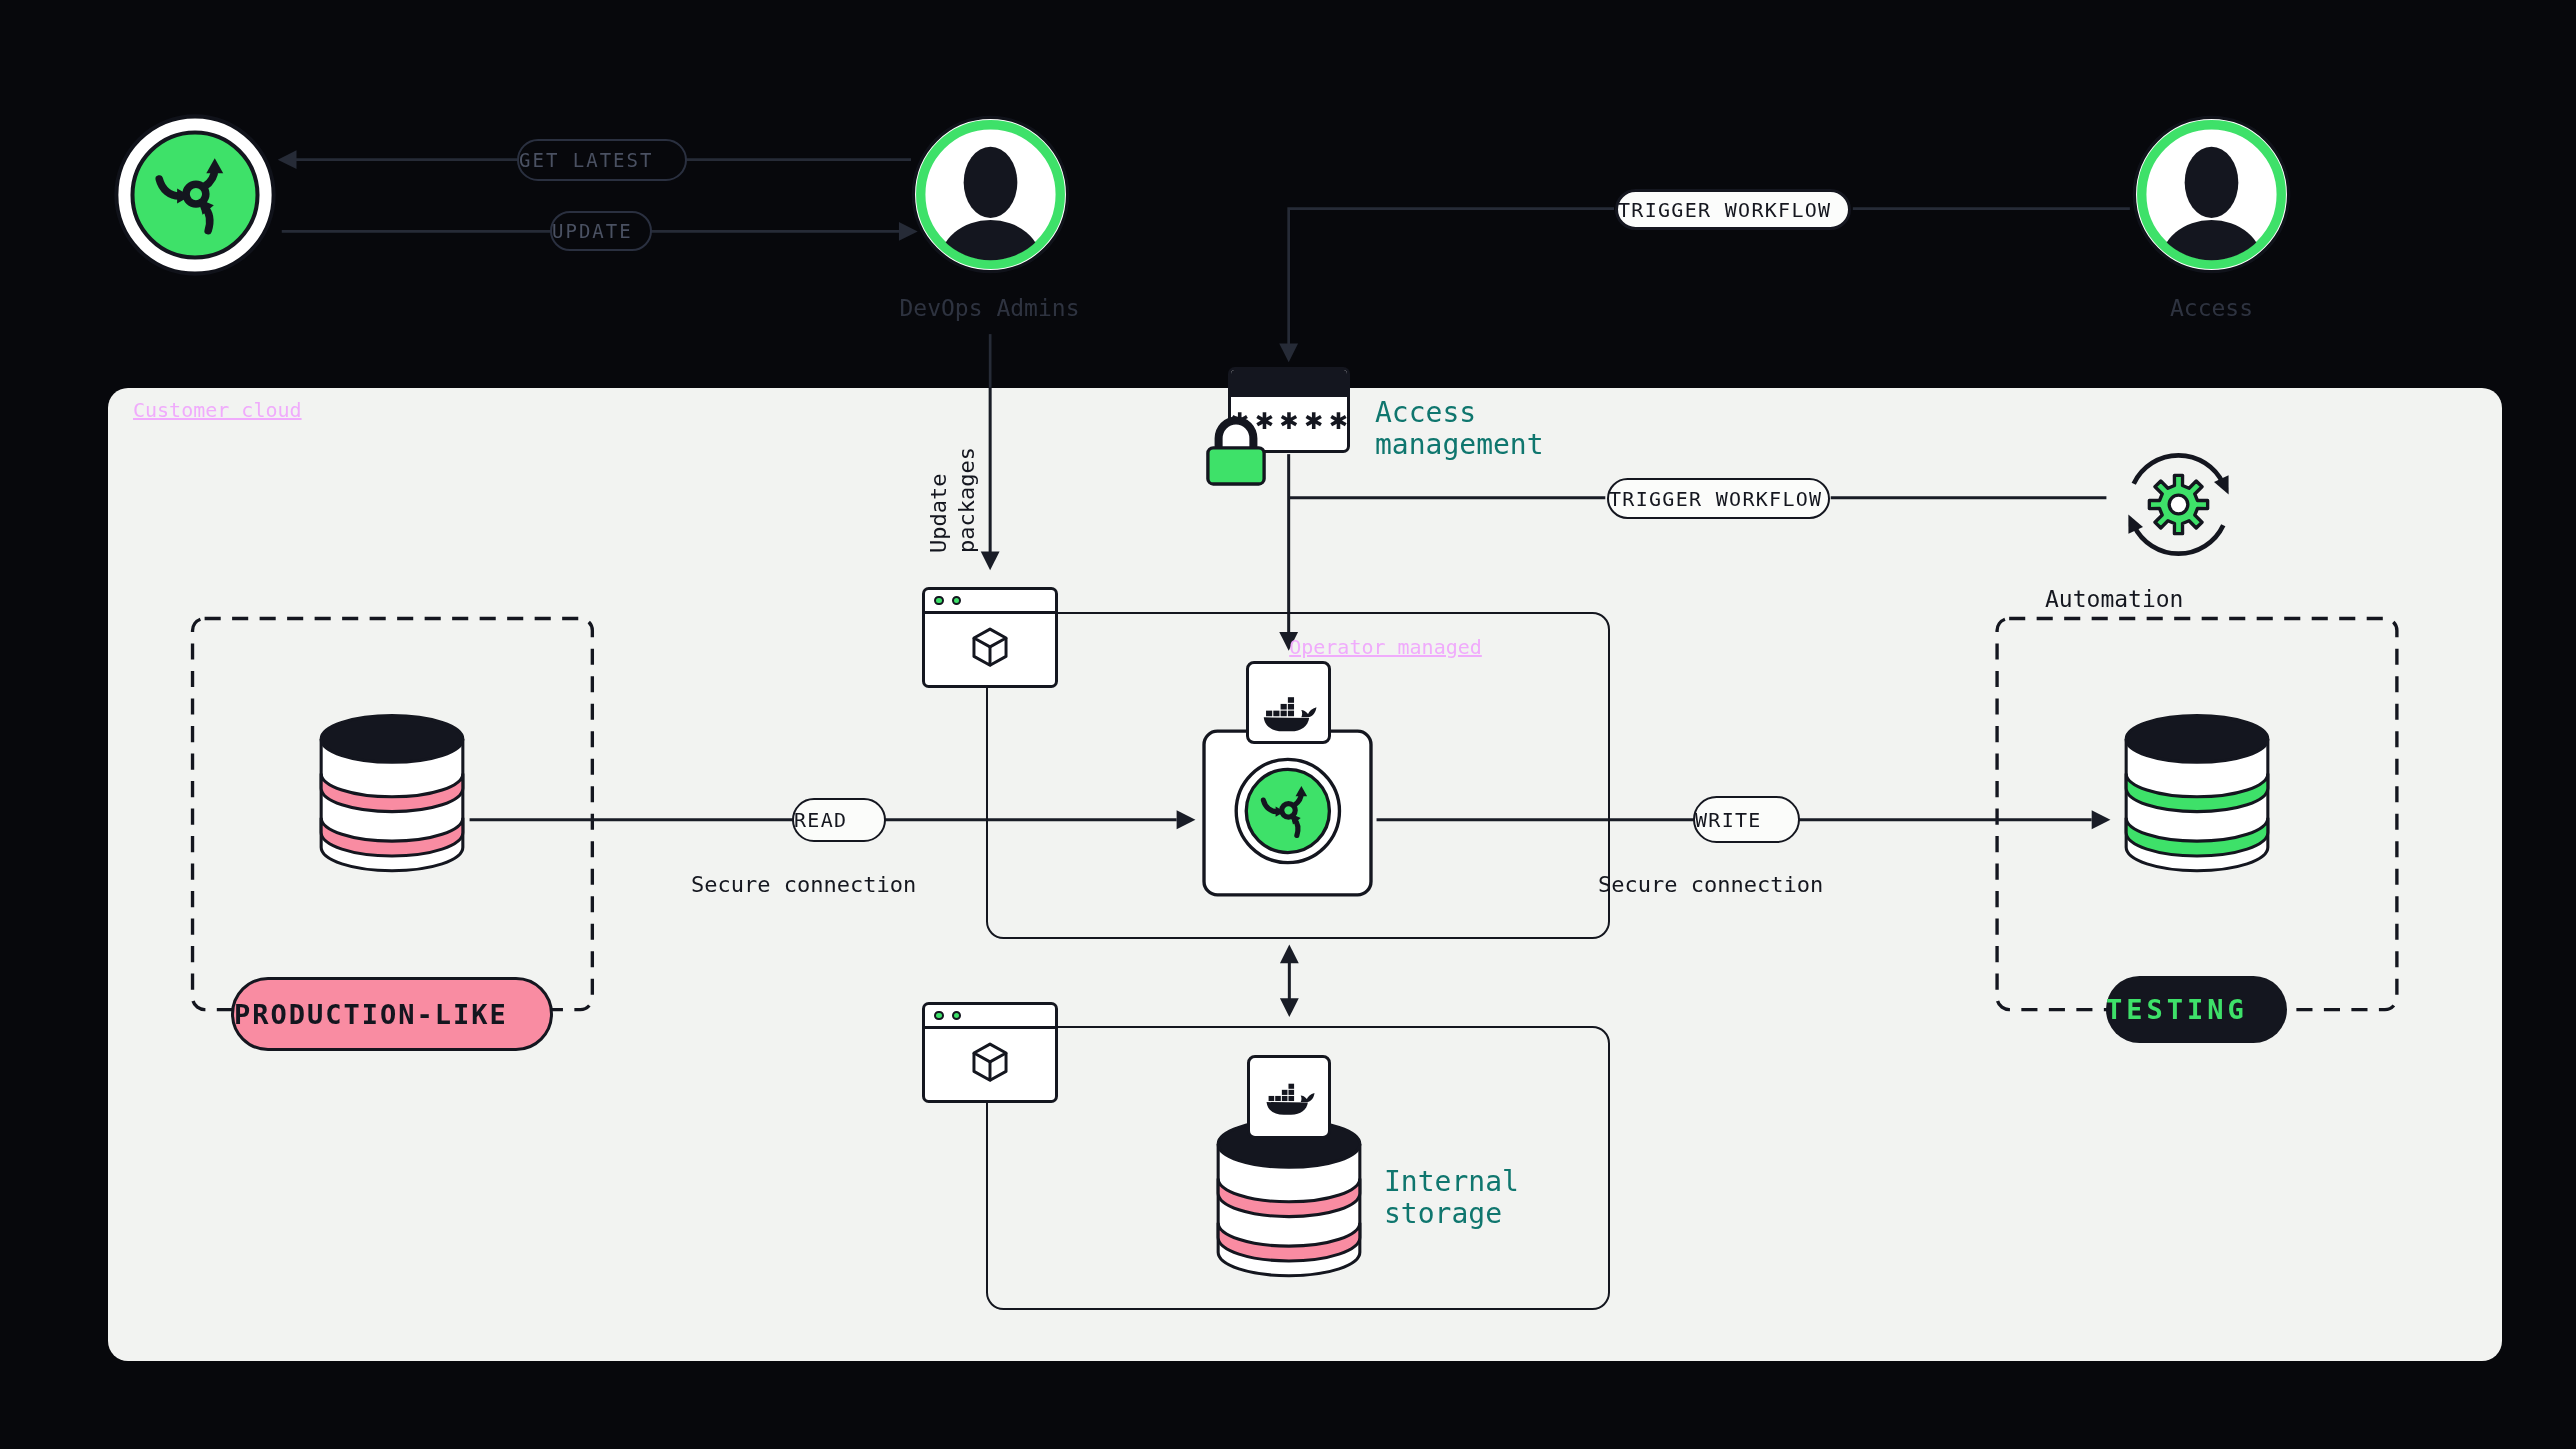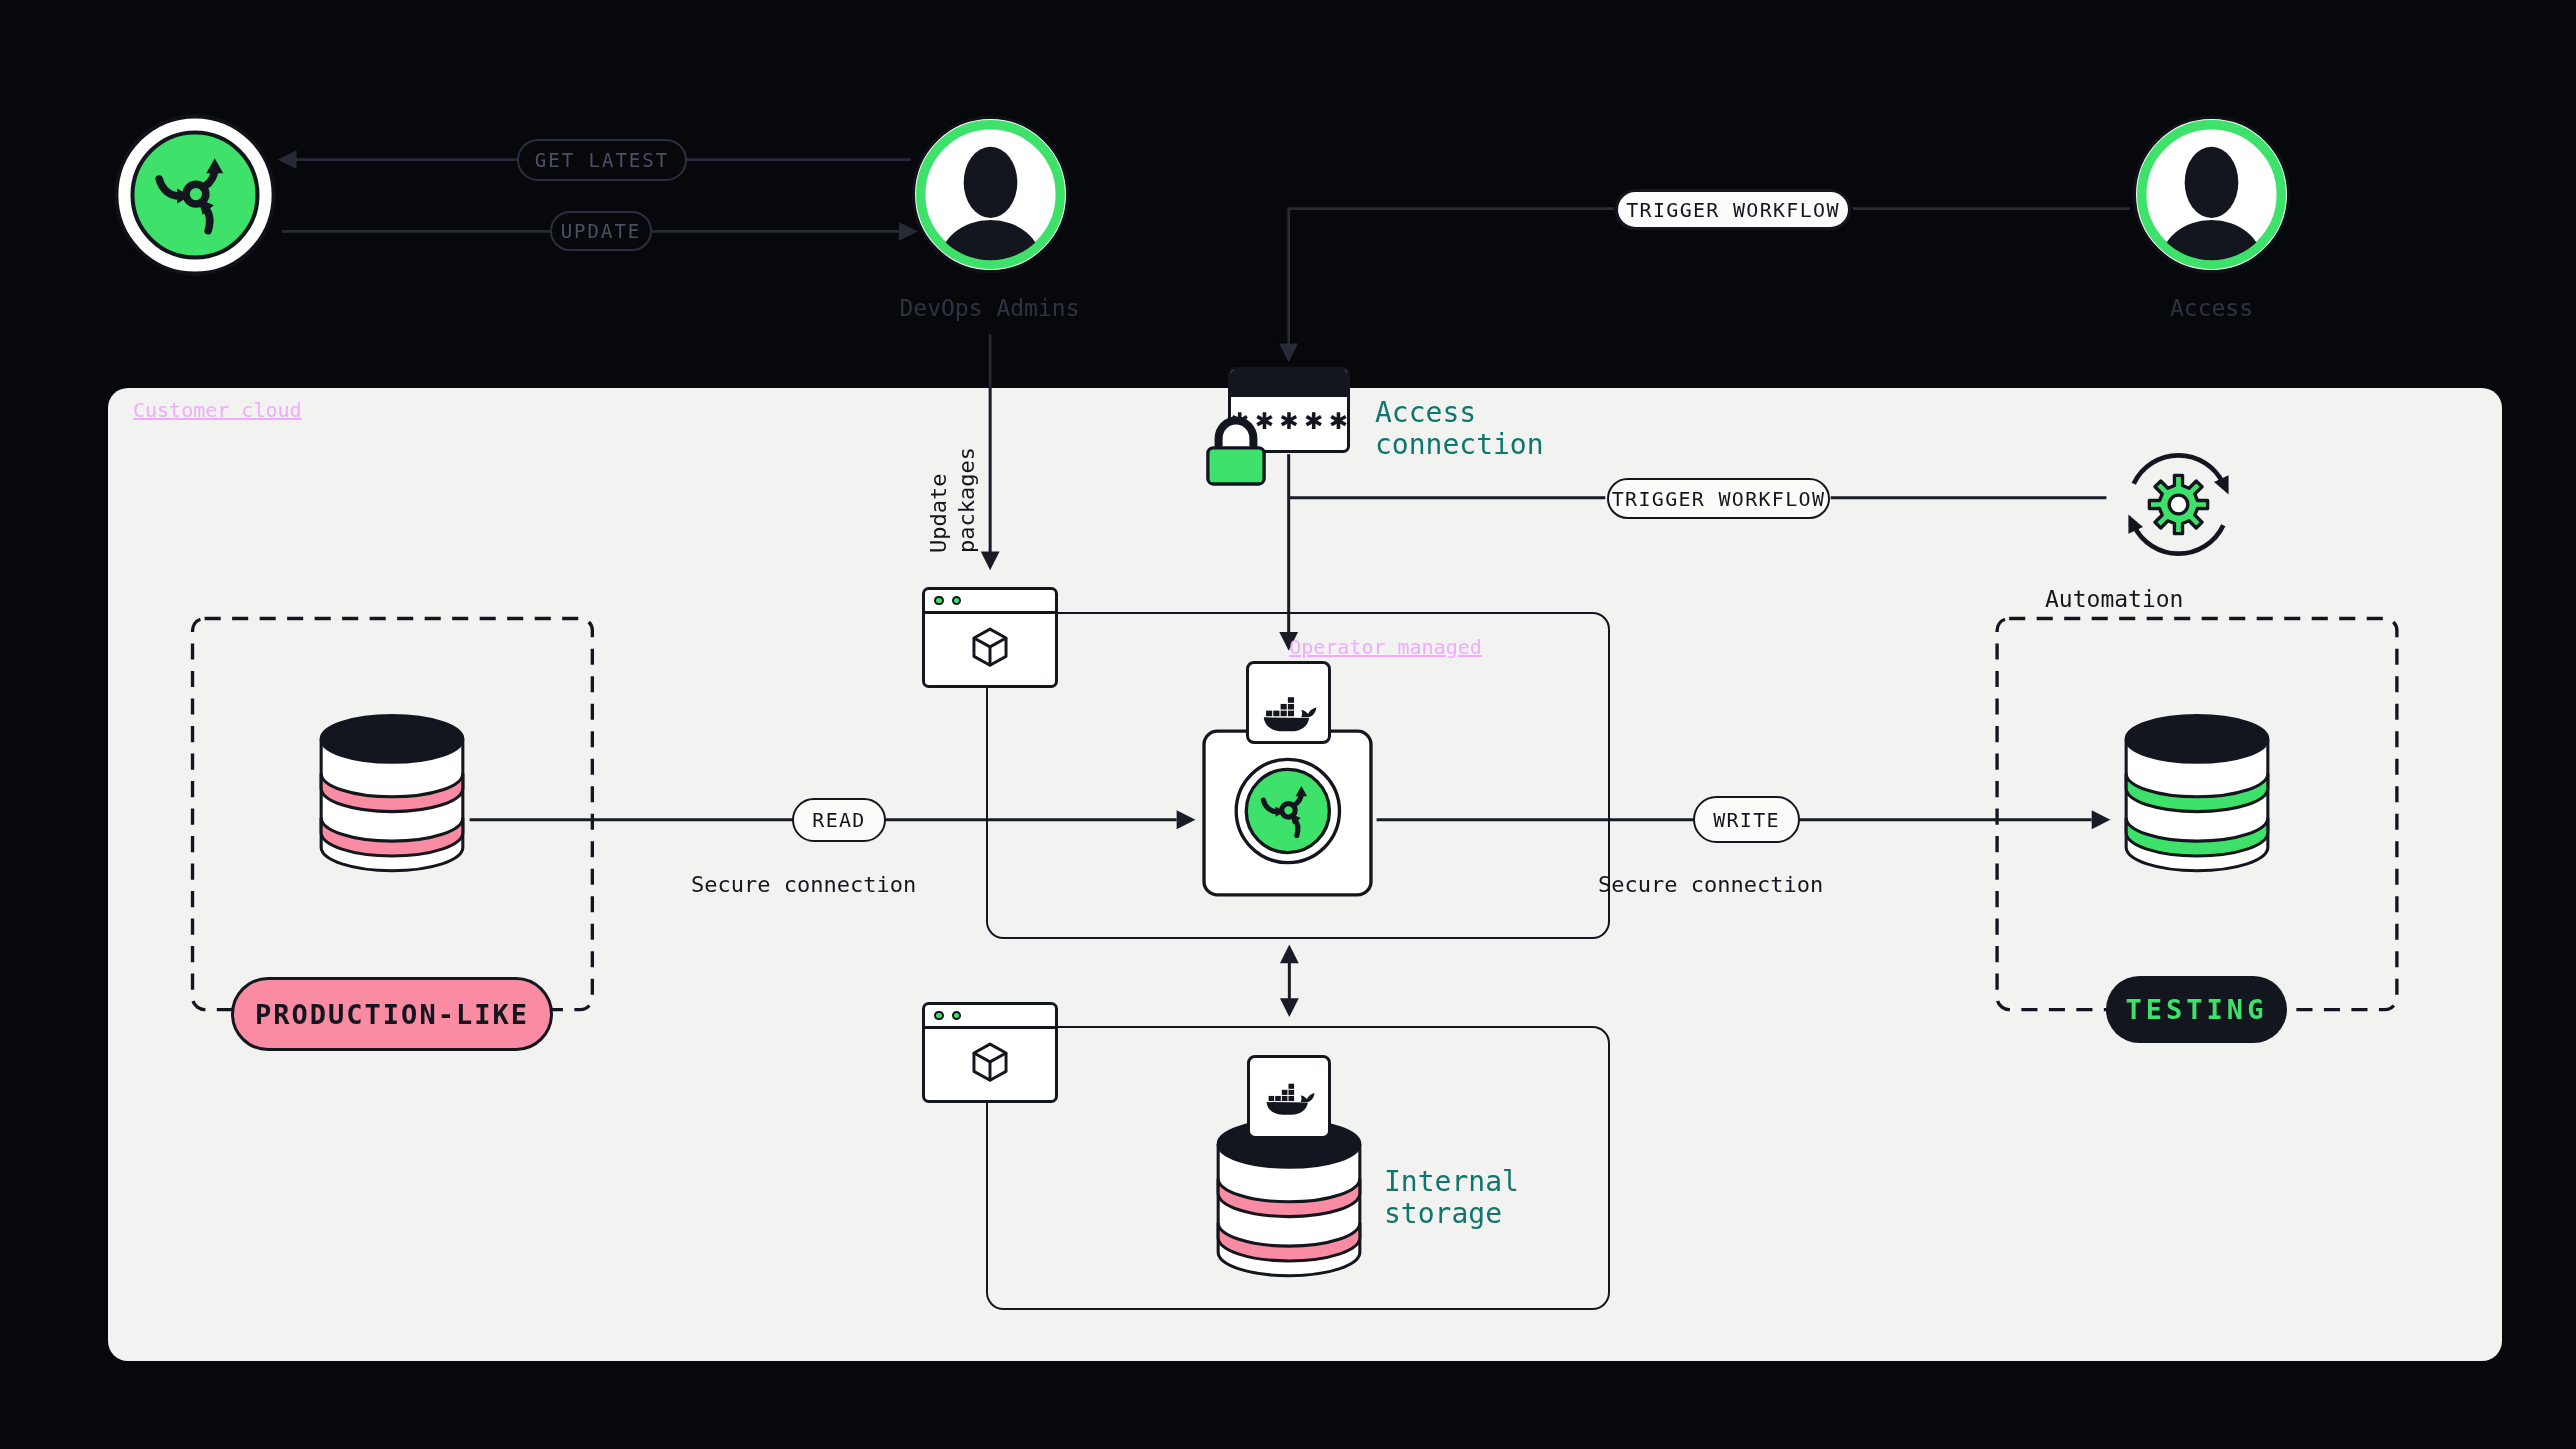--- a/index.html
+++ b/index.html
@@ -8,21 +8,21 @@
   .abs{position:absolute;box-sizing:border-box;}
   
   .panel{left:108px;top:388px;width:2394px;height:973px;background:#F2F3F1;border-radius:20px;}
   .wires{left:0;top:0;width:2576px;height:1449px;pointer-events:none;}
   .wire-dim{stroke:#262B37;stroke-width:4;fill:none;}
   .head-dim{fill:#262B37;}
   .wire{stroke:#191C26;stroke-width:4.5;fill:none;}
   .head{fill:#191C26;}
   .dash{fill:none;stroke:#14161F;stroke-width:5;stroke-dasharray:24 17;}
   
-  .pill{display:flex;align-items:center;justify-content:center;border-radius:670px;
+  .pill{display:flex;align-items:center;border-radius:670px;
         letter-spacing:1.3px;white-space:nowrap;}
   .pill.dim{background:#07080C;border:2.7px solid #2A3040;color:#4A5162;font-size:19px;letter-spacing:2px;}
   .pill.light{background:#FBFCFB;border:3.4px solid #14161F;color:#15171F;font-size:20px;}
   .pill.panel-pill{background:#FBFCFA;border:2.7px solid #14161F;color:#15171F;font-size:20px;}
   .pill.pink{background:#F98CA2;border:3.4px solid #14161F;color:#14161F;font-size:27px;font-weight:bold;letter-spacing:2px;}
   .pill.darkpill{background:#14161F;color:#3EE169;font-size:27px;font-weight:bold;letter-spacing:4px;}
   
   .lbl{white-space:nowrap;}
   .avatar-lbl{width:335px;text-align:center;font-size:23px;color:#2E3340;}
   .muted{color:#f0abfc;font-size:20px;text-decoration:underline;}
@@ -171,21 +171,21 @@
   <div class="abs pw-card">
     <div class="pw-head"></div>
     <div class="pw-stars">✱✱✱✱✱</div>
   </div>
   <svg class="abs" style="left:1205px;top:401px;width:62px;height:87px" viewBox="0 0 92 130">
     <path d="M20,82 L20,56 A26,27 0 0 1 72,56 L72,82" fill="#FFF" stroke="#14161F" stroke-width="12"></path>
     <rect x="4" y="70" width="84" height="54" rx="8" fill="#3EE169" stroke="#14161F" stroke-width="5"></rect>
   </svg>
   <div class="abs ink-lbl" style="left:1375px;top:397px">
     <div>Access</div>
-    <div>connection</div>
+    <div>management</div>
   </div>
 
   <div class="abs rot">
     <div>Update</div>
     <div>packages</div>
   </div>
 
   <div class="abs pill panel-pill" style="left:1607px;top:478px;width:223px;height:41px">
     <span>TRIGGER WORKFLOW</span>
   </div>

